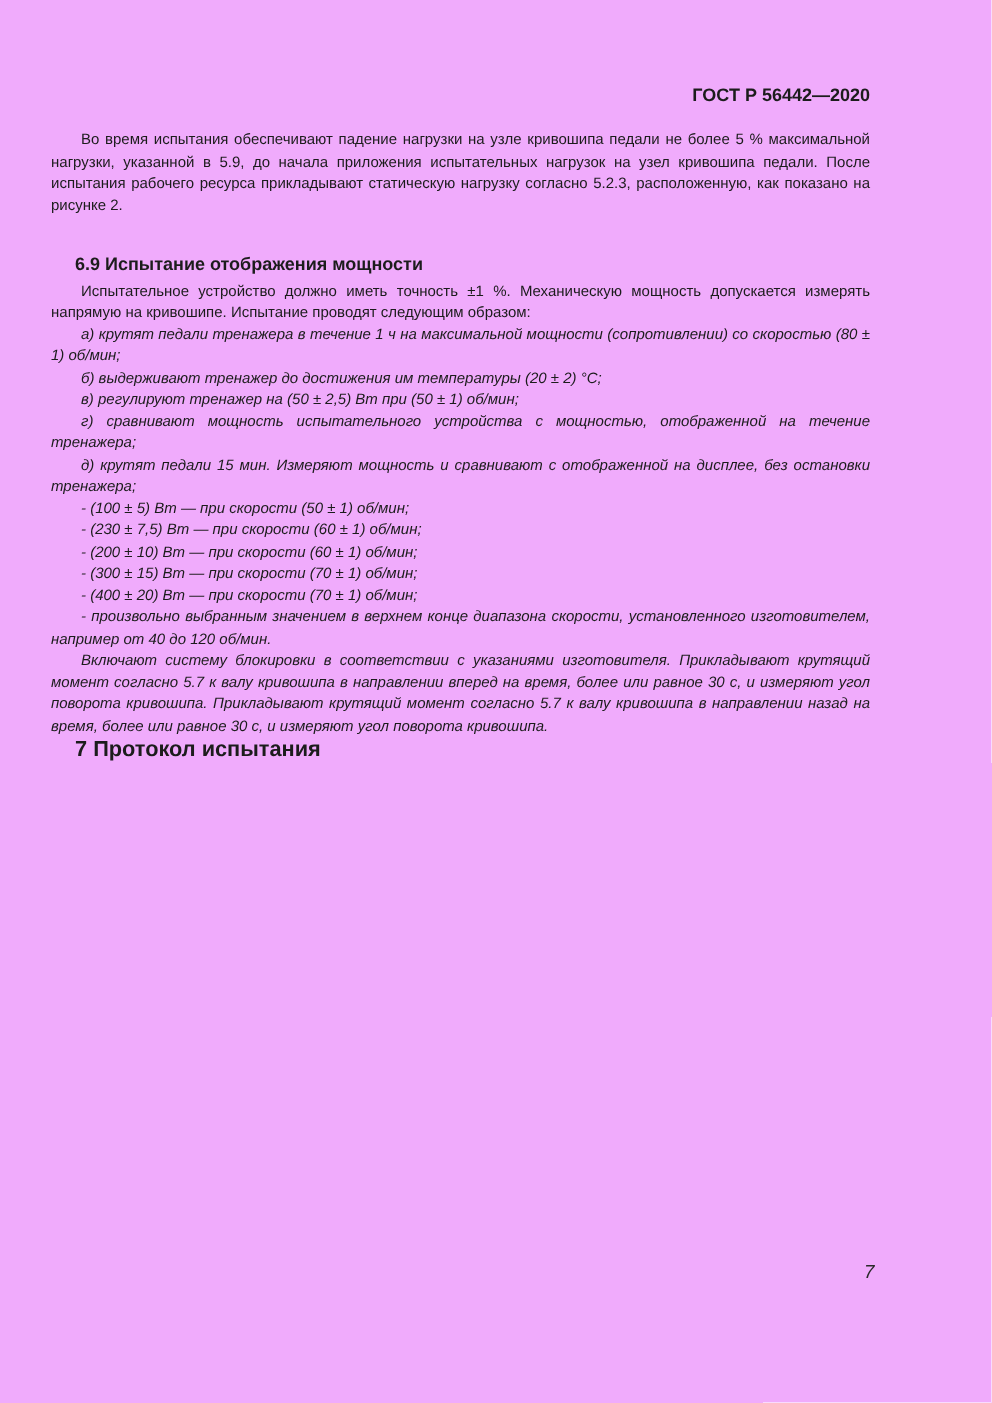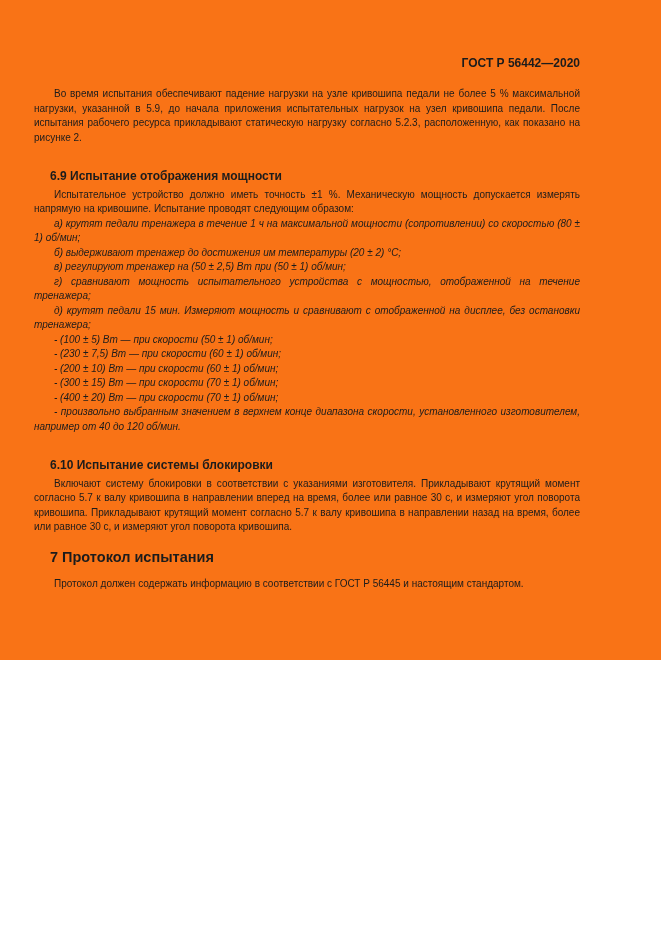--- a/index.html
+++ b/index.html
@@ -5,22 +5,22 @@
   * { margin: 0; padding: 0; box-sizing: border-box; }
   html, body { background: #ffffff; }
   body {
     width: 661px; height: 935px;
     font-family: "Liberation Sans", "DejaVu Sans", sans-serif;
     color: #1c1c1c;
     -webkit-font-smoothing: antialiased;
   }
   .page {
     position: relative;
-    width: 661px; height: 660px;
-    background: #f97316;
+    width: 661px; height: 935px;
+    background: #f0abfc;
     padding: 56px 81px 0 34px;
     overflow: hidden;
   }
   .doc-header {
     font-size: 12px;
     line-height: 14px;
     font-weight: bold;
     text-align: right;
     margin-bottom: 17px;
   }
@@ -36,21 +36,20 @@
     line-height: 14.5px;
     font-weight: bold;
     margin-top: 24px;
     margin-bottom: 4px;
     padding-left: 16px;
   }
   .chapter-heading {
     font-size: 14.5px;
     line-height: 17px;
     font-weight: bold;
-    margin-top: 14px;
     margin-bottom: 11px;
     padding-left: 16px;
   }
   .page-number {
     position: absolute;
     top: 841px;
     right: 78px;
     font-size: 12.5px;
     font-style: italic;
     color: #2a2a2a;
@@ -75,23 +74,21 @@
   <p class="p">г)  сравнивают мощность испытательного устройства с мощностью, отображенной на течение тренажера;</p>
   <p class="p">д)  крутят педали 15 мин. Измеряют мощность и сравнивают с отображенной на дисплее, без остановки тренажера;</p>
 
   <p class="p">-  (100 ± 5) Вт — при скорости (50 ± 1) об/мин;</p>
   <p class="p">-  (230 ± 7,5) Вт — при скорости (60 ± 1) об/мин;</p>
   <p class="p">-  (200 ± 10) Вт — при скорости (60 ± 1) об/мин;</p>
   <p class="p">-  (300 ± 15) Вт — при скорости (70 ± 1) об/мин;</p>
   <p class="p">-  (400 ± 20) Вт — при скорости (70 ± 1) об/мин;</p>
   <p class="p">-  произвольно выбранным значением в верхнем конце диапазона скорости, установленного изготовителем, например от 40 до 120 об/мин.</p>
 
-  <h3 class="subheading">6.10  Испытание системы блокировки</h3>
 
   <p class="p">Включают систему блокировки в соответствии с указаниями изготовителя. Прикладывают крутящий момент согласно 5.7 к валу кривошипа в направлении вперед на время, более или равное 30 с, и измеряют угол поворота кривошипа. Прикладывают крутящий момент согласно 5.7 к валу кривошипа в направлении назад на время, более или равное 30 с, и измеряют угол поворота кривошипа.</p>
 
   <h2 class="chapter-heading">7  Протокол испытания</h2>
 
-  <p class="p">Протокол должен содержать информацию в соответствии с ГОСТ Р 56445 и настоящим стандартом.</p>
 
   <div class="page-number">7</div>
 
 </div>
 
 </body></html>

